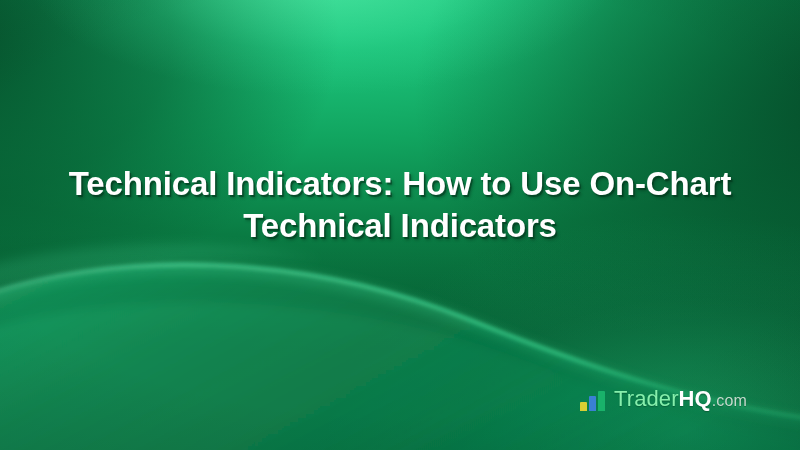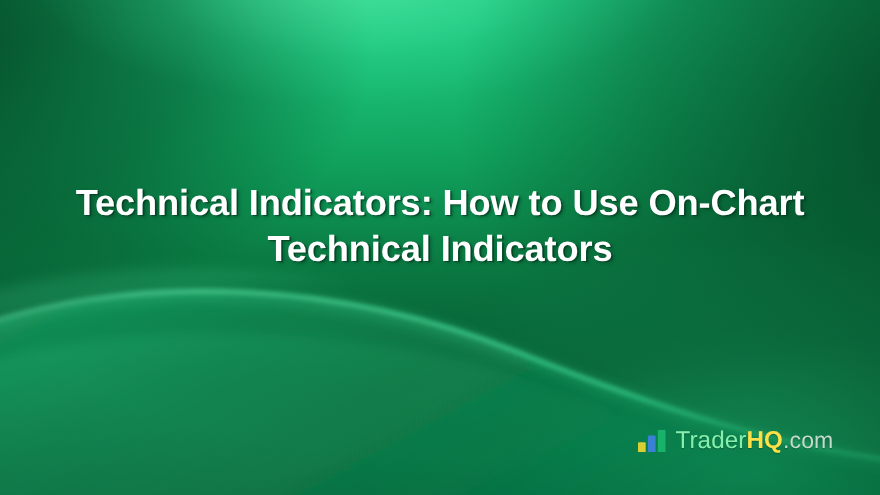--- a/index.html
+++ b/index.html
@@ -130,27 +130,27 @@
     line-height: 22px;
     letter-spacing: 0.1px;
     white-space: nowrap;
     text-shadow: 0 1px 1px rgba(2,44,24,0.35);
   }
   .logo-trader {
     color: #86efac;
     font-weight: normal;
   }
   .logo-hq {
-    color: #fde047;
+    color: #ffffff;
     font-weight: bold;
   }
   .logo-com {
     color: #c4dacd;
     font-weight: normal;
-    font-size: 21px;
+    font-size: 16px;
   }
 </style>
 </head>
 <body>
 
 <div class="banner">
 
   <div class="bg-base"></div>
   <div class="bg-darkleft"></div>
   <div class="bg-darkright"></div>

